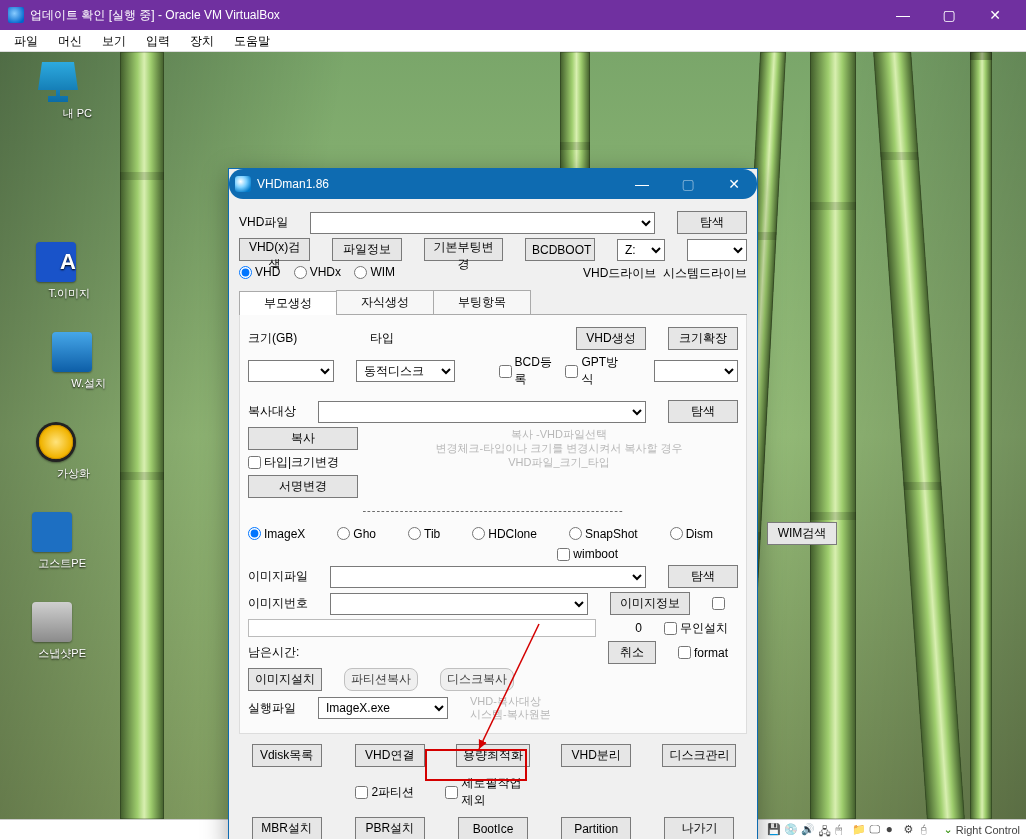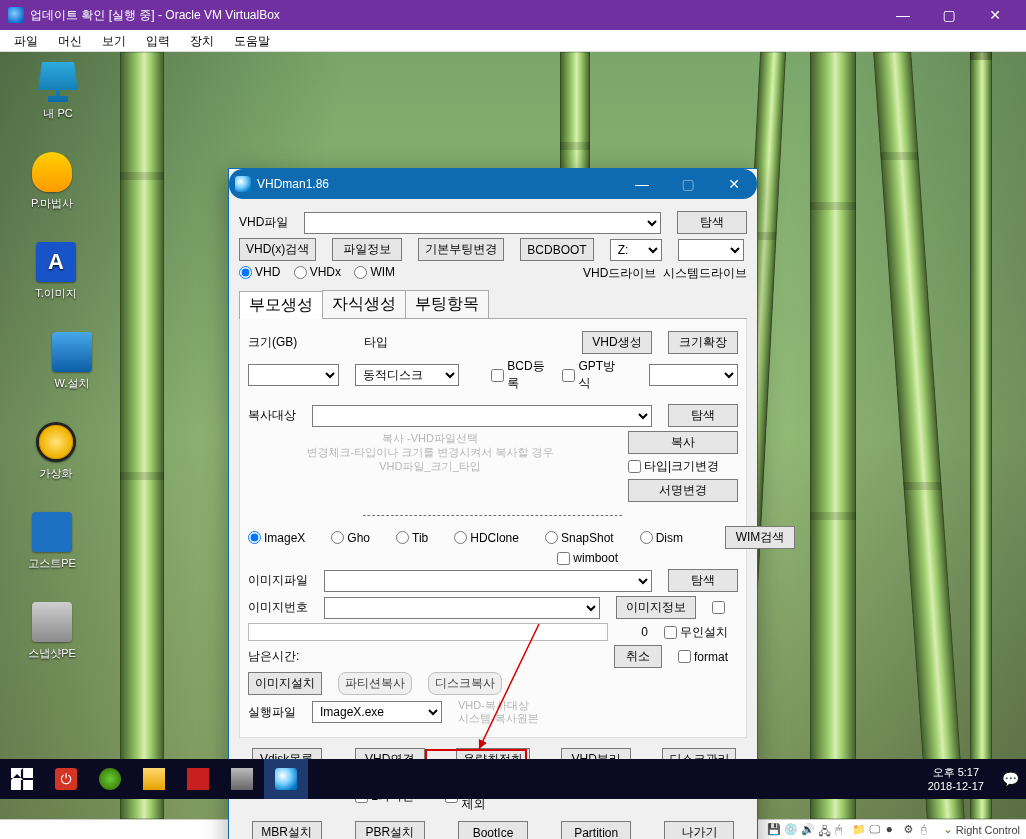--- a/index.html
+++ b/index.html
@@ -23,21 +23,21 @@
 .bamboo { position: absolute; top: 0; bottom: 0; width: 32px; background: linear-gradient(90deg,#3f5a2a,#9fce6e 40%,#d8efb0 55%,#9fce6e 70%,#3f5a2a); box-shadow: inset 0 0 0 1px rgba(0,0,0,.2); }
 .bamboo::before, .bamboo::after { content:""; position:absolute; left:0; right:0; height:8px; background: rgba(0,0,0,.15); }
 .bamboo.b1 { left: 120px; width:44px;} .bamboo.b1::before{top:120px}.bamboo.b1::after{top:420px}
 .bamboo.b2 { left: 560px; width:30px;} .bamboo.b2::before{top:90px}.bamboo.b2::after{top:400px}
 .bamboo.b3 { left: 740px; width:26px; transform:skewX(-3deg);} .bamboo.b3::before{top:180px}.bamboo.b3::after{top:480px}
 .bamboo.b4 { left: 810px; width:46px;} .bamboo.b4::before{top:150px}.bamboo.b4::after{top:460px}
 .bamboo.b5 { left: 900px; width:38px; transform:skewX(4deg);} .bamboo.b5::before{top:100px}.bamboo.b5::after{top:430px}
 .bamboo.b6 { left: 970px; width:22px;}
 
 
-.dicon { position:absolute; width:68px; text-align:center; color:#fff; font-size:11px; text-shadow:0 1px 2px #000; }
+.dicon { position:absolute; width:68px; text-align:right; color:#fff; font-size:11px; text-shadow:0 1px 2px #000; }
 .dicon .img { width:40px; height:40px; margin:0 auto 4px; background:#2b6fb3; border-radius:4px; box-shadow:0 1px 2px rgba(0,0,0,.4); position:relative;}
 .dicon.pc .img{ background:linear-gradient(#2daadf,#0b6ca6); clip-path:polygon(10% 0,90% 0,100% 70%,55% 70%,55% 85%,75% 85%,75% 100%,25% 100%,25% 85%,45% 85%,45% 70%,0 70%);}
 .dicon.wiz .img{ background:linear-gradient(#ffcf00,#ff9a00); border-radius:50% 50% 40% 40%;}
 .dicon.a .img{ background:#1953c9; color:#fff; font-weight:bold; font-size:22px; line-height:40px;}
 .dicon.inst .img{ background:linear-gradient(#46a7e9,#0d5ea7);}
 .dicon.disk .img{ background:radial-gradient(circle, #ffe37b 0, #f0b300 55%, #c08700 60%, transparent 62%),#222; border-radius:50%;}
 .dicon.ghost .img{ background:#1d6fc2;}
 .dicon.snap .img{ background:linear-gradient(#cfcfcf,#8b8b8b);}
 
 
@@ -53,30 +53,30 @@
 .vbox-status { height:20px; background:#fff; border-top:1px solid #ccc; font-size:11px; display:flex; align-items:center; justify-content:flex-end; padding-right:6px; gap:3px; color:#444;}
 .vbox-status .sico{ width:14px; height:14px; display:inline-block;}
 
 
 .vhdman { position:absolute; left:228px; top:116px; width:530px; background:#f0f0f0; border:1px solid #0e6bb1; box-shadow: 0 6px 24px rgba(0,0,0,.35);}
 .vhd-title { height:30px; background:#0e6bb1; color:#fff; display:flex; align-items:center; font-size:12px; padding-left:6px;border-radius:14px;}
 .vhd-title .icon{width:16px;height:16px;background:radial-gradient(circle at 35% 35%,#fff,#7bd0ff 40%,#0078c8 80%);border-radius:3px;margin-right:6px;}
 .vhd-title .spacer{flex:1}
 .vhd-title .wb{ width:46px; height:30px; text-align:center; line-height:30px; font-size:14px;}
 .vhd-body{ padding:8px 10px 12px; font-size:12px; color:#000;}
-.row{ display:flex; align-items:center; gap:16px; margin:4px 0;}
+.row{ display:flex; align-items:center; gap:22px; margin:4px 0;}
 .row .lbl{ white-space:nowrap;}
 select,input[type=text]{ border:1px solid #7a7a7a; background:#fff; height:21px; font-size:12px; padding:0 3px;}
 select{ height:22px;}
 .btn{ border:1px solid #7a7a7a; background:#e6e6e6; height:23px; min-width:70px; font-size:12px; cursor:pointer; padding:0 6px;}
 .btn-dis{ color:#404040; background:#efefef; border-color:#c0c0c0; cursor:default;border-radius:8px;}
 input[type=radio],input[type=checkbox]{ margin-right:3px; vertical-align:middle;}
 label{ margin-right:10px; display:inline-flex; align-items:center;}
 .tabs{ display:flex; border-bottom:1px solid #aaa; margin-top:8px;}
-.tabs .tab{ border:1px solid #aaa; border-bottom:none; padding:3px 9px; background:#f7f7f7; margin-right:-1px; cursor:pointer; font-size:16px;}
+.tabs .tab{ border:1px solid #aaa; border-bottom:none; padding:3px 24px; background:#f7f7f7; margin-right:-1px; cursor:pointer; font-size:12px;}
 .tabs .tab.active{ background:#fff; position:relative; top:1px;}
 .panel{ border:1px solid #ddd; border-top:none; padding:8px; background:#fbfbfb; margin-bottom:6px;}
 .hint{ color:#b7b7b7; font-size:11px; text-align:center; line-height:14px;}
 .dash{ letter-spacing:1px; text-align:center; color:#555; margin:6px 0; font-size:11px;}
 .grid-bottom{ display:grid; grid-template-columns: repeat(5, 1fr); gap:8px; margin-top:10px;}
 .grid-bottom .cell{ display:flex; justify-content:center;}
 .arrow{ position:absolute; pointer-events:none; }
 .red-box{ position:absolute; border:2px solid #d40000; pointer-events:none;}
 .progress-area{ border:1px solid #bbb; height:18px; flex:1; background:#fff;}
 </style>
@@ -103,21 +103,20 @@
 
   <div class="desktop">
     <div class="bamboo b1"></div>
       <div class="bamboo b2"></div>
       <div class="bamboo b3"></div>
       <div class="bamboo b4"></div>
       <div class="bamboo b5"></div>
       <div class="bamboo b6"></div>
 
     <div class="dicon pc" style="left:24px; top:10px"><div class="img"></div><span>내 PC</span></div>
-    <div class="dicon wiz" style="left:18px; top:100px"><div class="img"></div><span>P.마법사</span></div>
     <div class="dicon a" style="left:22px; top:190px"><div class="img">A</div><span>T.이미지</span></div>
     <div class="dicon inst" style="left:38px; top:280px"><div class="img"></div><span>W.설치</span></div>
     <div class="dicon disk" style="left:22px; top:370px"><div class="img"></div><span>가상화</span></div>
     <div class="dicon snap" style="left:18px; top:550px"><div class="img"></div><span>스냅샷PE</span></div>
     <div class="dicon ghost" style="left:18px; top:460px"><div class="img"></div><span>고스트PE</span></div>
 
     <div class="vhdman">
       <div class="vhd-title">
         <div class="icon"></div>
         <span>VHDman1.86</span>
@@ -194,32 +193,32 @@
             </div>
             <select style="width:94px"><option></option></select>
           </div>
 
           <div class="row" style="margin-top:12px">
             <span class="lbl">복사대상</span>
             <select style="flex:1"><option></option></select>
             <button class="btn">탐색</button>
           </div>
           <div class="row" style="align-items:flex-start">
+            <div style="display:flex;flex-direction:column;gap:4px;width:110px">
+              <button class="btn">복사</button>
+              <label>
+                  <input type="checkbox" style="">
+                  <span>타입|크기변경</span>
+                </label>
+              <button class="btn">서명변경</button>
+            </div>
             <div style="flex:1">
               <div class="hint">복사       -VHD파일선택</div>
               <div class="hint">변경체크-타입이나  크기를 변경시켜서 복사할 경우</div>
               <div class="hint">VHD파일_크기_타입</div>
-            </div>
-            <div style="display:flex;flex-direction:column;gap:4px;width:110px">
-              <button class="btn">복사</button>
-              <label>
-                  <input type="checkbox" style="">
-                  <span>타입|크기변경</span>
-                </label>
-              <button class="btn">서명변경</button>
             </div>
           </div>
           <div class="dash">--------------------------------------------------------</div>
 
           <div class="row">
             <label>
                 <input type="radio" name="img" checked="" style="">
                 <span>ImageX</span>
               </label>
             <label>
@@ -352,48 +351,20 @@
       <svg class="arrow" style="left:230px; top:450px" width="90" height="140">
         <defs>
             <marker id="ah" markerWidth="8" markerHeight="8" refX="6" refY="3" orient="auto">
               <path d="M0,0 L6,3 L0,6 Z" fill="#d40000"></path>
             </marker>
           </defs>
         <line x1="80" y1="5" x2="20" y2="130" stroke="#d40000" stroke-width="1.5" marker-end="url(#ah)"></line>
       </svg>
     </div>
 
-    <div class="taskbar">
-      <div class="tbtn tstart">
-          <div class="tico"></div>
-        </div>
-      <div class="tbtn tpower">
-          <div class="tico"></div>
-        </div>
-      <div class="tbtn">
-          <div class="tico" style="background:radial-gradient(circle,#6c3,#360);border-radius:50%"></div>
-        </div>
-      <div class="tbtn">
-          <div class="tico" style="background:linear-gradient(#ffd86b,#e5a200)"></div>
-        </div>
-      <div class="tbtn">
-          <div class="tico" style="background:#c81f1f"></div>
-        </div>
-      <div class="tbtn">
-          <div class="tico" style="background:linear-gradient(#bbb,#666)"></div>
-        </div>
-      <div class="tbtn" style="background:#1e3a6e">
-          <div class="tico" style="background:radial-gradient(circle at 35% 35%,#fff,#7bd0ff 40%,#0078c8 80%);border-radius:3px"></div>
-        </div>
-      <div class="taskclock">
-        <div>오후 5:17</div>
-        <div>2018-12-17</div>
-      </div>
-      <div class="tray">💬</div>
-    </div>
   </div>
 
   <div class="vbox-status">
     <span class="sico">💾</span>
     <span class="sico">💿</span>
     <span class="sico">🔊</span>
     <span class="sico">🖧</span>
     <span class="sico">🖱</span>
     <span class="sico">📁</span>
     <span class="sico">🖵</span>

